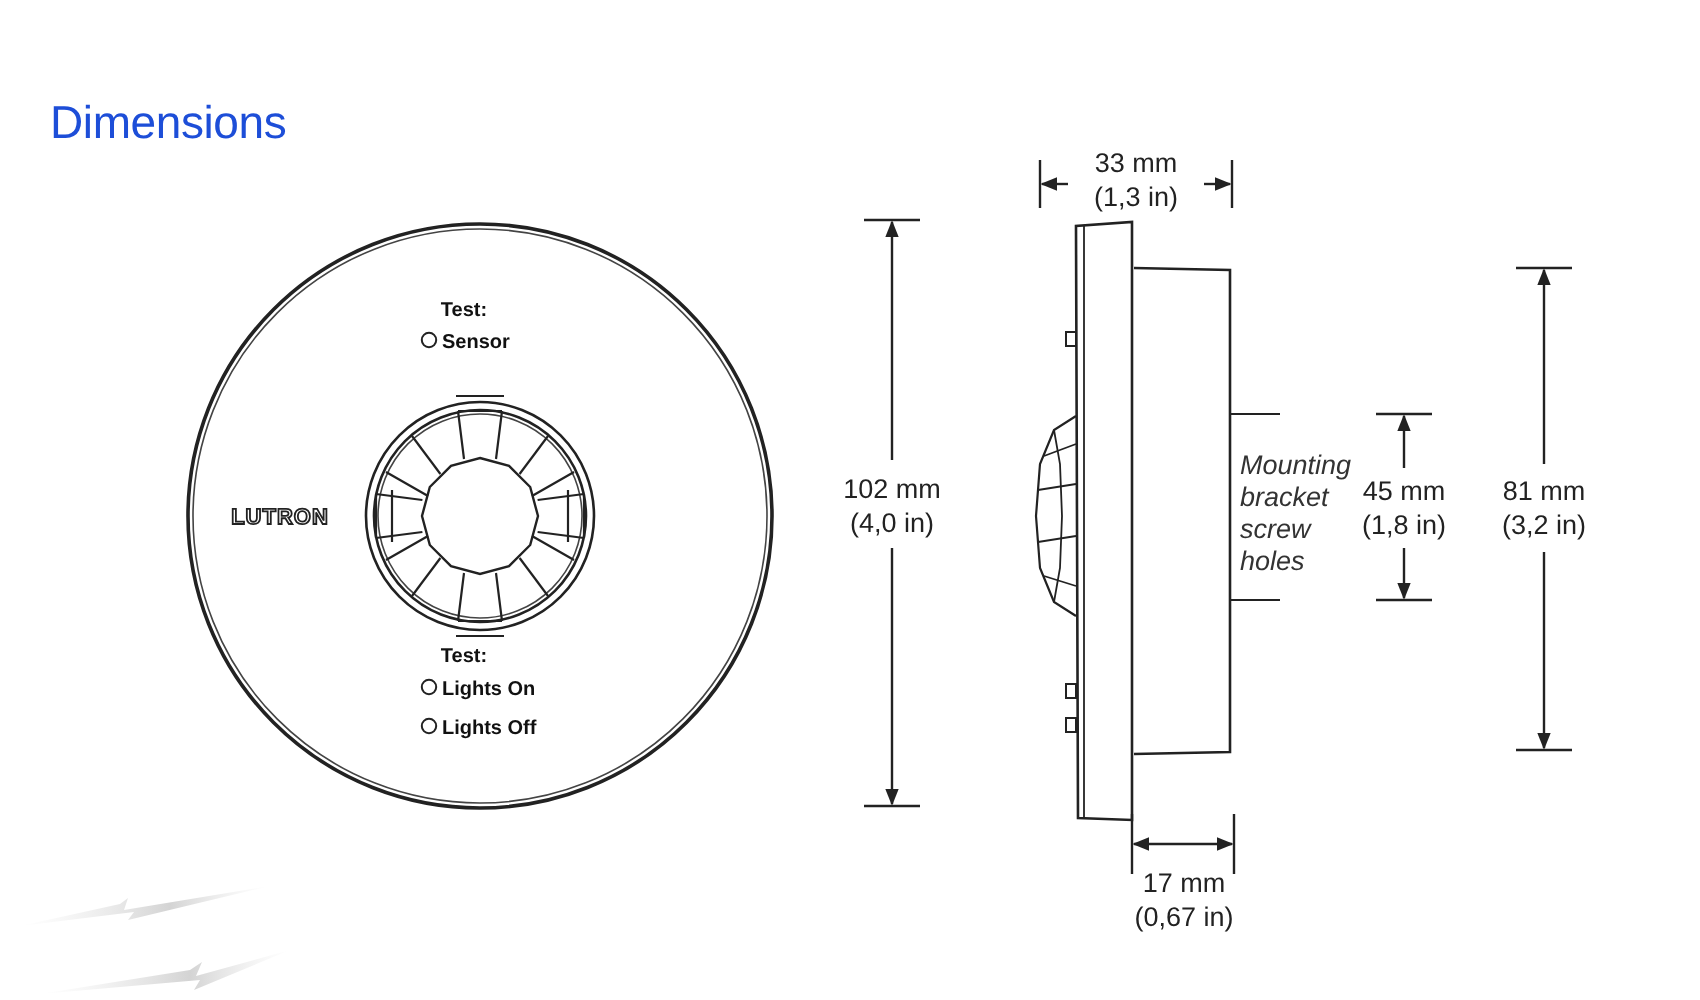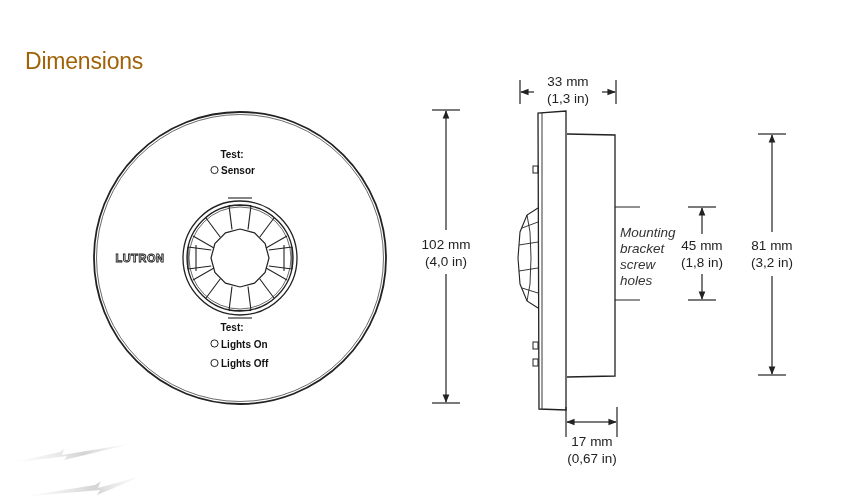--- a/index.html
+++ b/index.html
@@ -1,17 +1,17 @@
 <!DOCTYPE html>
 <html><head>
   <meta charset="utf-8">
   <style>
     html, body { margin: 0; padding: 0; background: #ffffff; }
     body { width: 850px; height: 500px; position: relative; overflow: hidden; font-family: "Liberation Sans", sans-serif; }
-    .title { position: absolute; left: 25px; top: 48px; font-size: 23px; color: #a16207; font-family: "Liberation Sans", sans-serif; letter-spacing: -0.2px; }
+    .title { position: absolute; left: 25px; top: 48px; font-size: 23px; color: #1d4ed8; font-family: "Liberation Sans", sans-serif; letter-spacing: -0.2px; }
     svg.diagram { position: absolute; left: 0; top: 0; }
     .dimtext { font-family: "Liberation Sans", sans-serif; font-size: 13.5px; fill: #222; }
     .italic { font-family: "Liberation Sans", sans-serif; font-size: 13.5px; fill: #333; font-style: italic; }
     .bold-small { font-family: "Liberation Sans", sans-serif; font-size: 10px; font-weight: bold; fill: #111; }
     .logo { font-family: "Liberation Sans", sans-serif; font-size: 11px; font-weight: bold; fill: #fff; stroke: #222; stroke-width: 0.9; letter-spacing: 0.5px; }
   </style>
 </head>
 <body>
 
 <div class="title">Dimensions</div>

